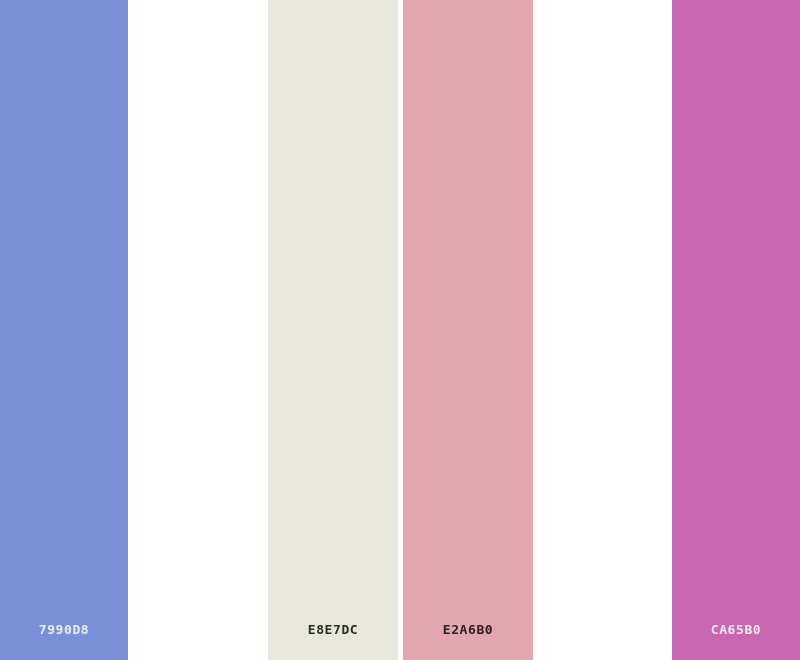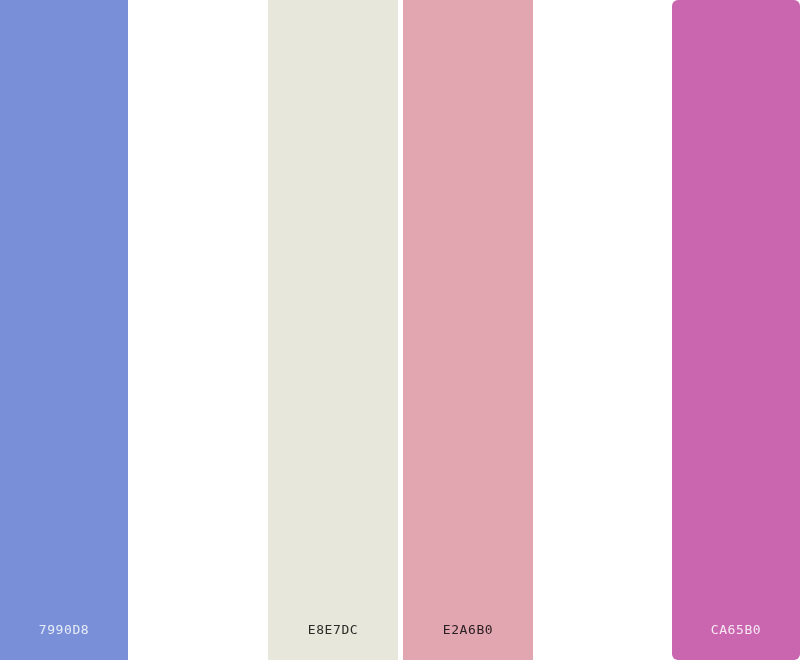--- a/index.html
+++ b/index.html
@@ -11,20 +11,21 @@
     height: 660px;
     background: #ffffff;
     font-family: "DejaVu Sans Mono", "Liberation Mono", monospace;
     overflow: hidden;
   }
   #palette {
     position: relative;
     width: 800px;
     height: 640px;
     background: #ffffff;
+    font-weight: bold;
   }
   .swatch {
     position: absolute;
     top: 0;
     height: 660px;
     box-sizing: border-box;
   }
   .swatch-label {
     position: absolute;
     left: 0;
@@ -45,16 +46,16 @@
 <div id="palette" style="background: rgb(255, 255, 255);">
     <div class="swatch" style="left: 0px; width: 128px; background: rgb(121, 144, 216);">
       <div class="swatch-label" style="color: rgb(232, 236, 248);">7990D8</div>
     </div>
     <div class="swatch" style="left: 268px; width: 130px; background: rgb(232, 231, 220);">
       <div class="swatch-label" style="color: rgb(43, 43, 39);">E8E7DC</div>
     </div>
     <div class="swatch" style="left: 403px; width: 130px; background: rgb(226, 166, 176);">
       <div class="swatch-label" style="color: rgb(43, 32, 35); margin-top: 31px;">E2A6B0</div>
     </div>
-    <div class="swatch" style="left: 672px; width: 128px; background: rgb(202, 101, 176); border-radius: 6px;">
+    <div class="swatch" style="left: 672px; width: 128px; background: rgb(202, 101, 176);">
       <div class="swatch-label" style="color: rgb(246, 233, 242);">CA65B0</div>
     </div>
   </div>
 
 </body></html>

